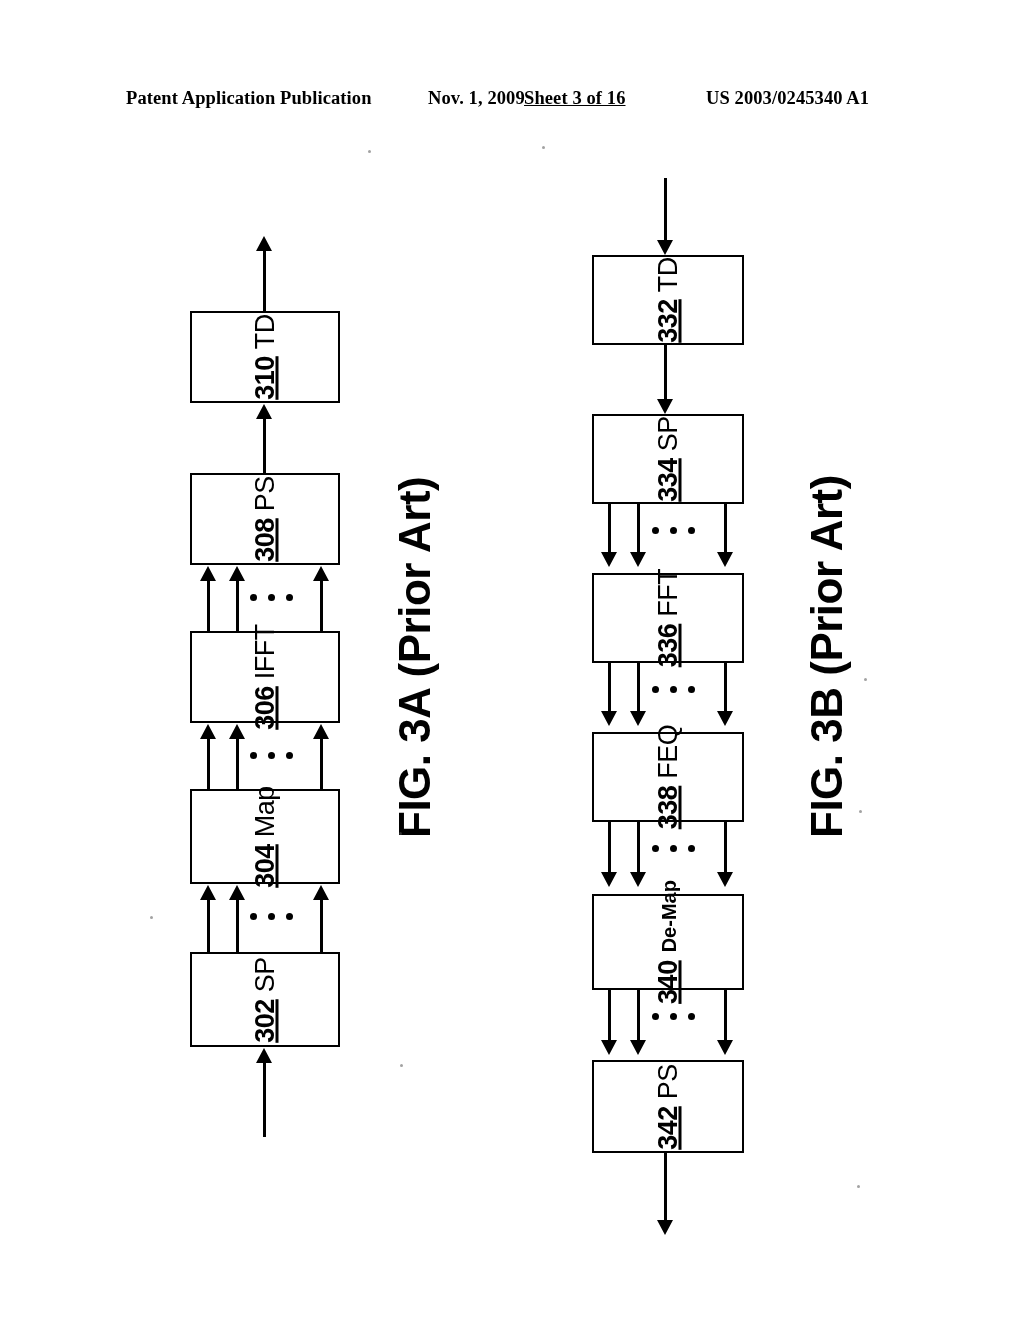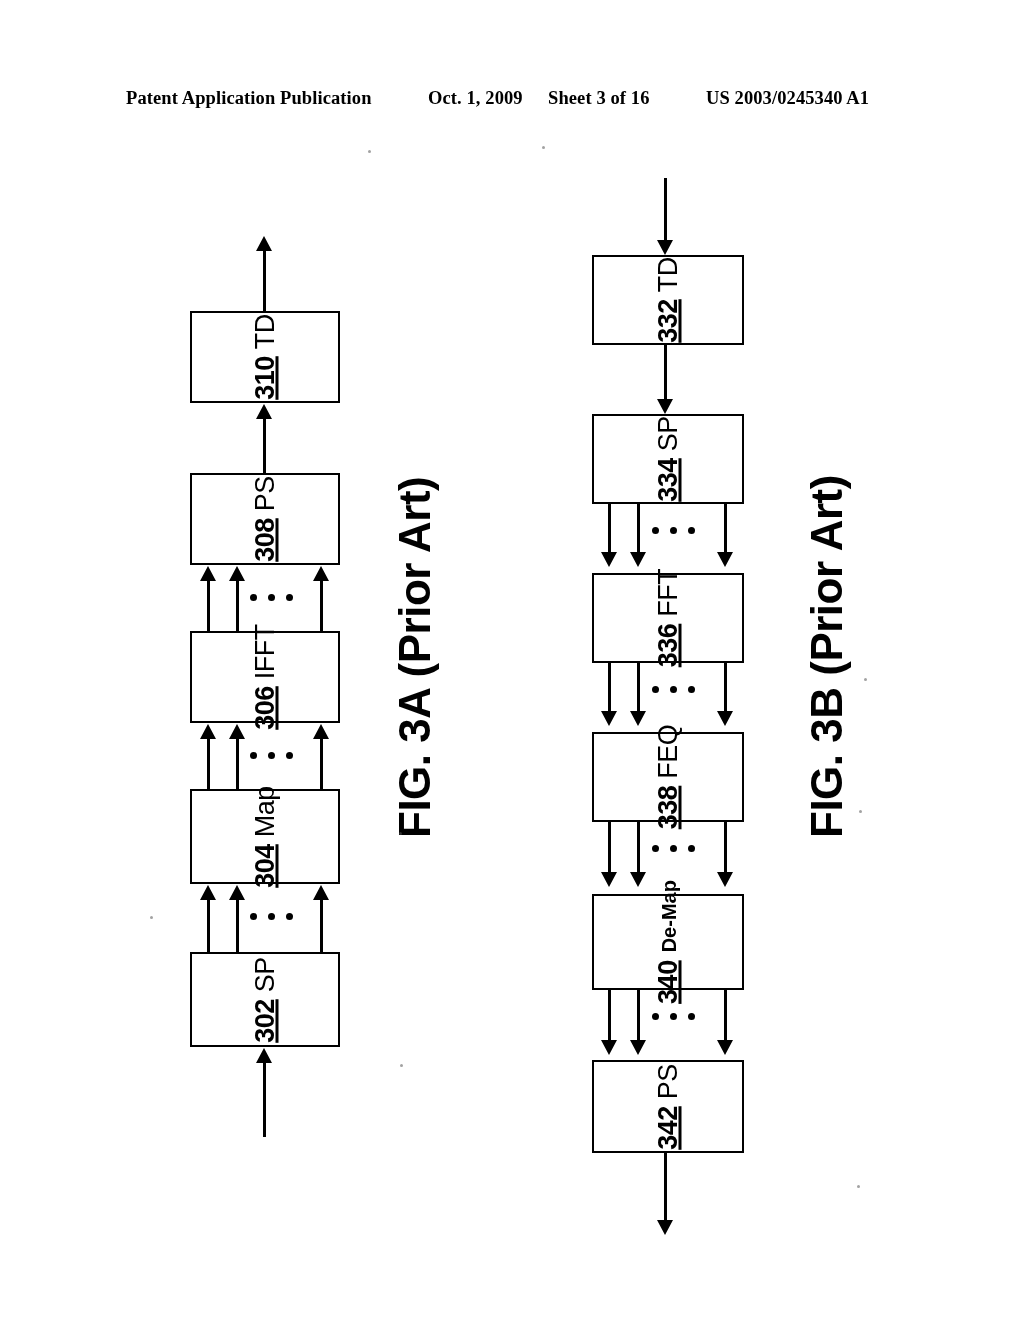--- a/index.html
+++ b/index.html
@@ -27,21 +27,21 @@
     display: flex;
     align-items: baseline;
     font-family: "Liberation Serif", serif;
     font-weight: bold;
     font-size: 18.5px;
     letter-spacing: 0.1px;
     white-space: nowrap;
   }
   .hdr-pub    { position: absolute; left: 126px; }
   .hdr-date   { position: absolute; left: 428px; }
-  .hdr-sheet  { position: absolute; left: 548px; }
+  .hdr-sheet  { position: absolute; left: 524px; text-decoration: underline; }
   .hdr-docnum { position: absolute; left: 706px; }
 
   
   .figure {
     position: absolute;
   }
   #figure-3a { left: 0;   top: 0; width: 512px; height: 1320px; }
   #figure-3b { left: 512px; top: 0; width: 512px; height: 1320px; }
 
   
@@ -138,21 +138,21 @@
     height: 3px;
     border-radius: 50%;
     opacity: .55;
   }
 </style>
 </head>
 <body>
 
 <div class="page-header">
   <span class="hdr-pub">Patent Application Publication</span>
-  <span class="hdr-date">Oct. 1, 2009</span>
+  <span class="hdr-date">Nov. 1, 2009</span>
   <span class="hdr-sheet">Sheet 3 of 16</span>
   <span class="hdr-docnum">US 2003/0245340 A1</span>
 </div>
 
 <div class="figure" id="figure-3a">
 
   <div class="line" style="left:263px; top:250px;  height:62px;"></div>
   <div class="arrowhead up" style="left:256px; top:236px;"></div>
 
   <div class="block" style="left:190px; top:311px; width:150px; height:92px;">

